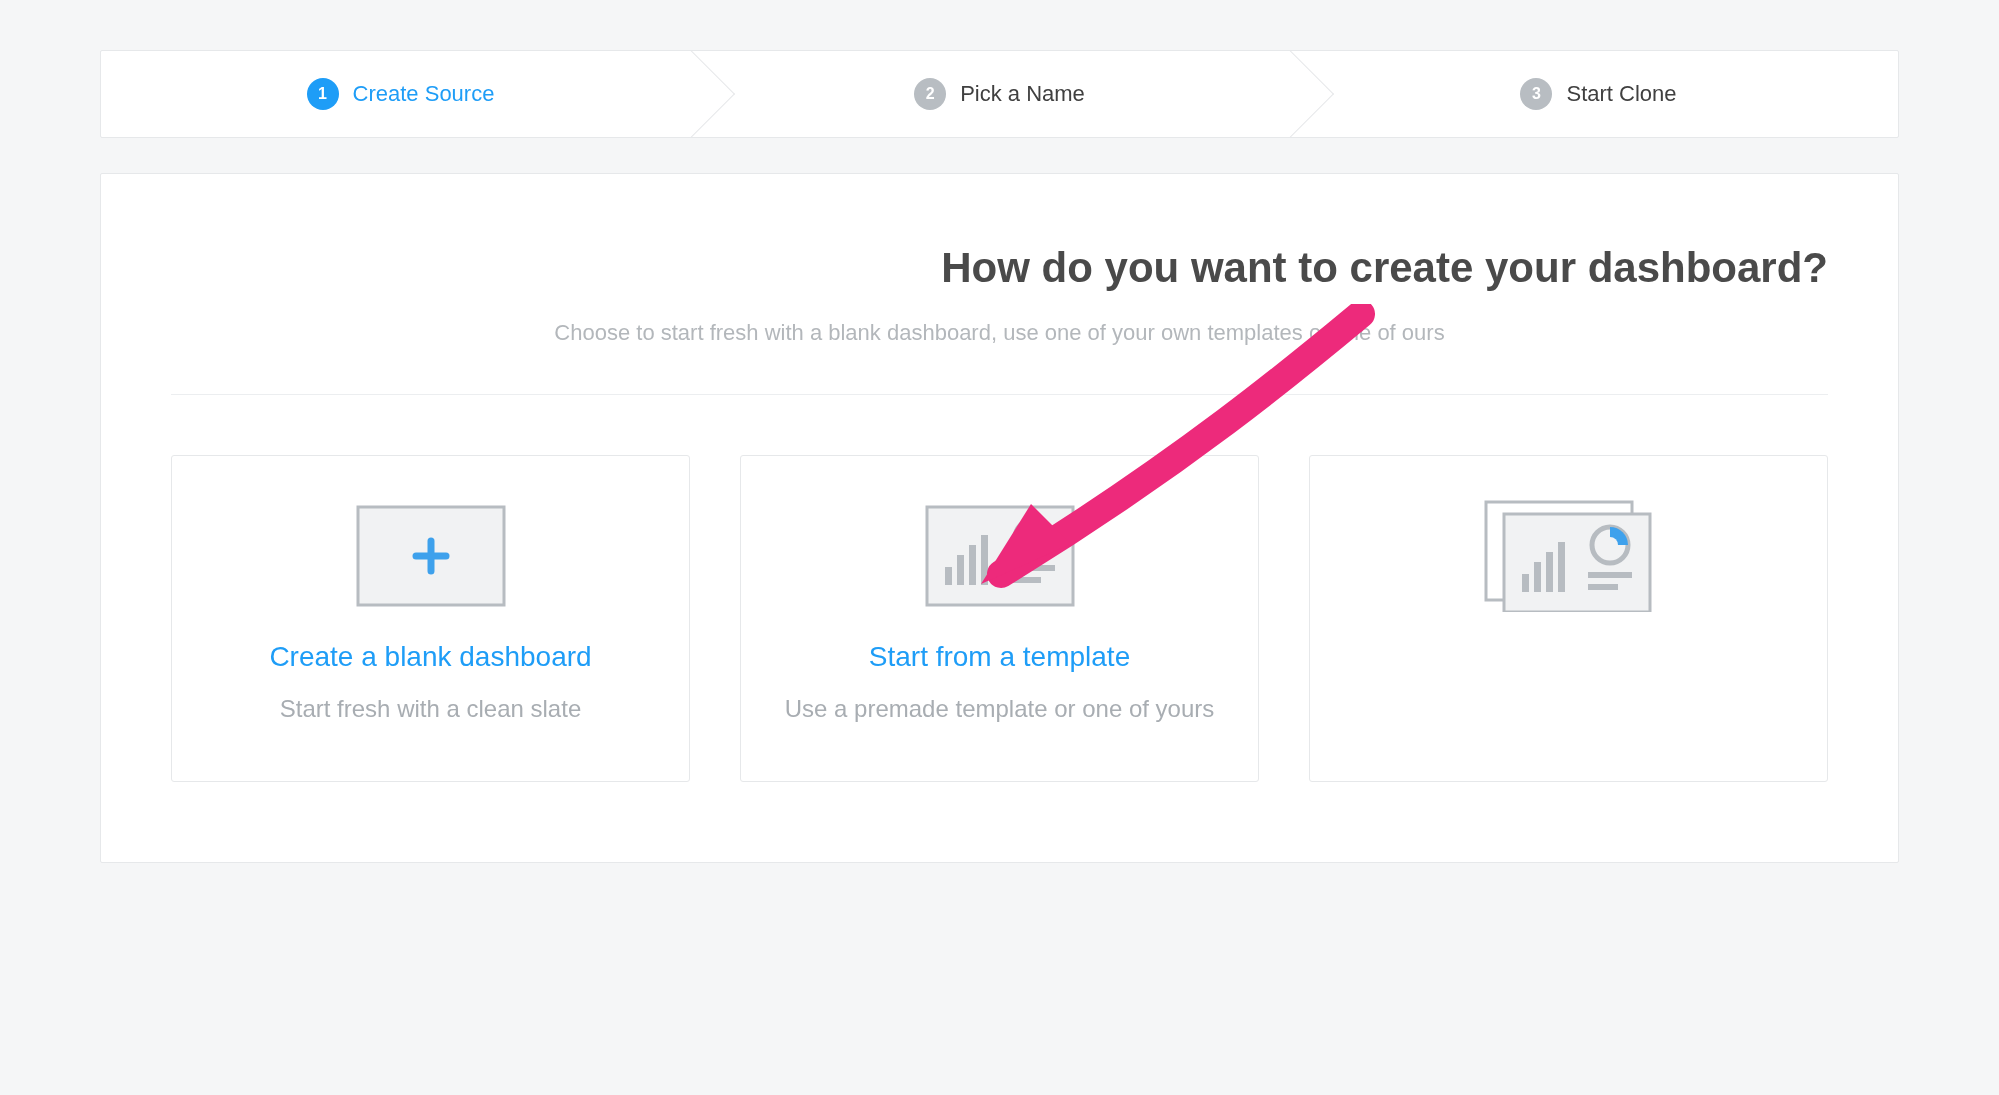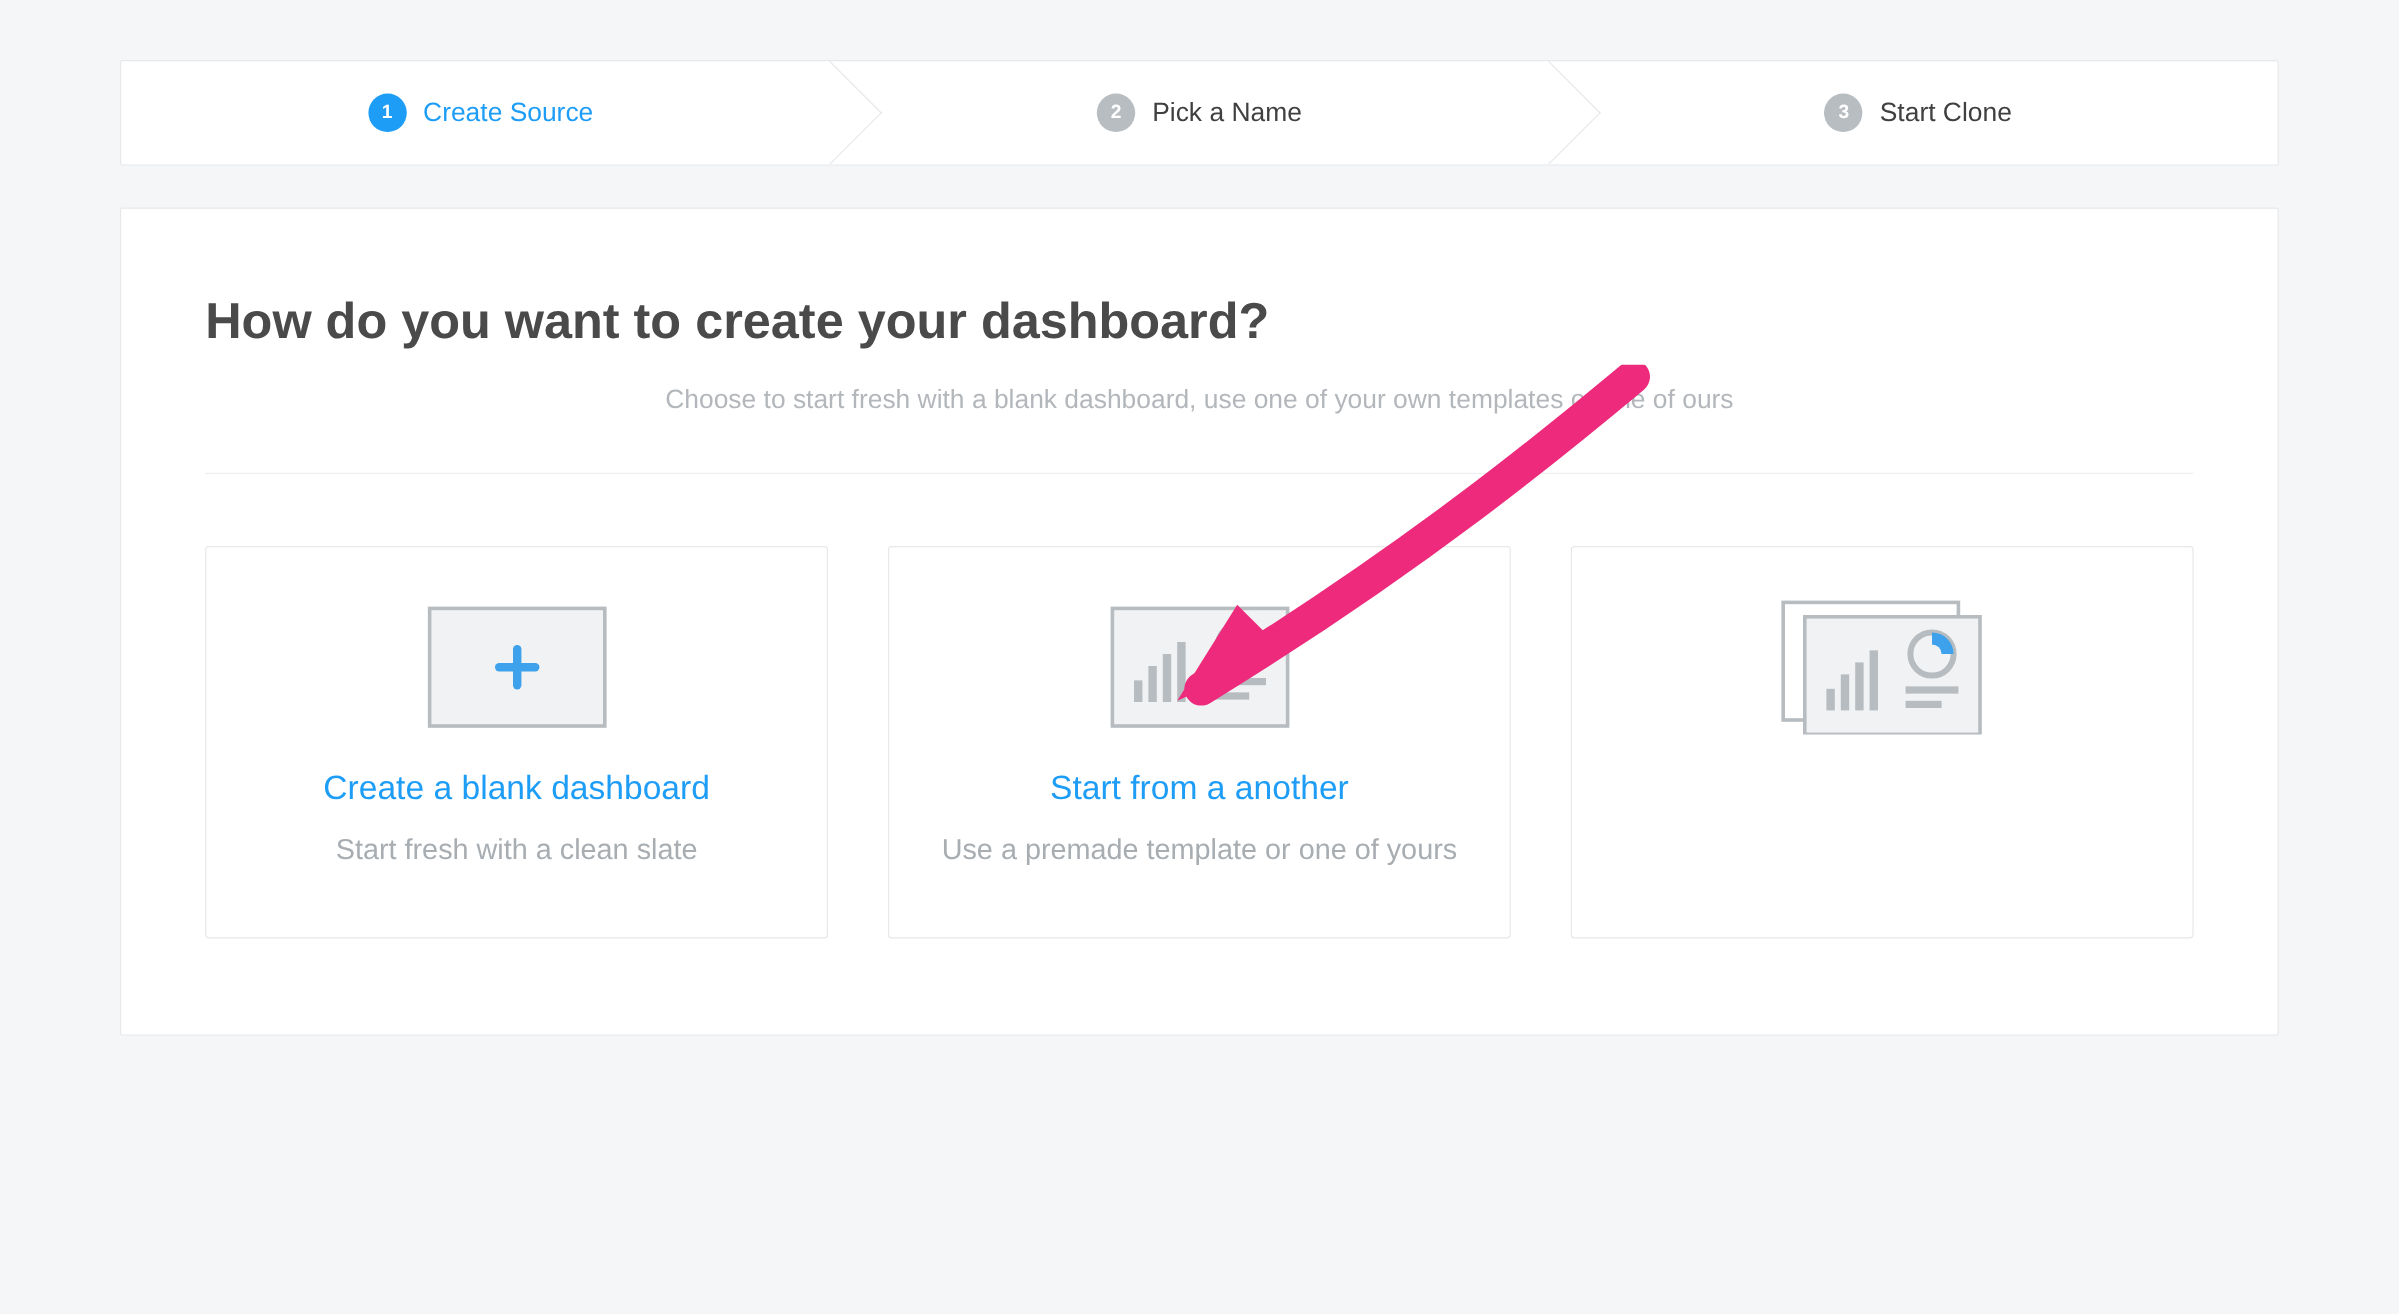--- a/index.html
+++ b/index.html
@@ -59,21 +59,21 @@
 
   .panel {
     background: #fff;
     border: 1px solid #e6e8ea;
     border-radius: 2px;
     margin-top: 35px;
     padding: 70px 70px 80px;
     position: relative;
   }
   .panel-title {
-    text-align: left;
+    text-align: right;
     font-size: 42px;
     font-weight: 700;
     color: #4a4a4a;
   }
   .panel-subtitle {
     text-align: center;
     font-size: 22px;
     color: #b3b7bb;
     margin-top: 28px;
   }
@@ -172,21 +172,21 @@
           </g>
 
           <circle cx="108" cy="33" r="18" fill="none" stroke="#b7bcc1" stroke-width="5"></circle>
           <path d="M108 33 L108 15 A18 18 0 0 1 126 33 Z" fill="#3ea1ec"></path>
           <circle cx="108" cy="33" r="8" fill="#f1f2f3"></circle>
 
           <rect x="86" y="60" width="44" height="6" fill="#b7bcc1"></rect>
           <rect x="86" y="72" width="30" height="6" fill="#b7bcc1"></rect>
         </svg>
       </div>
-      <div class="card-title">Start from a another</div>
+      <div class="card-title">Start from a template</div>
       <div class="card-desc">Use a premade template or one of yours</div>
     </div>
 
     <div class="card">
       <div class="card-icon">
         <svg width="170" height="112" viewBox="0 0 170 112">
 
           <rect x="2" y="2" width="146" height="98" fill="#ffffff" stroke="#b7bcc1" stroke-width="3"></rect>
 
           <g transform="translate(18,12)">

